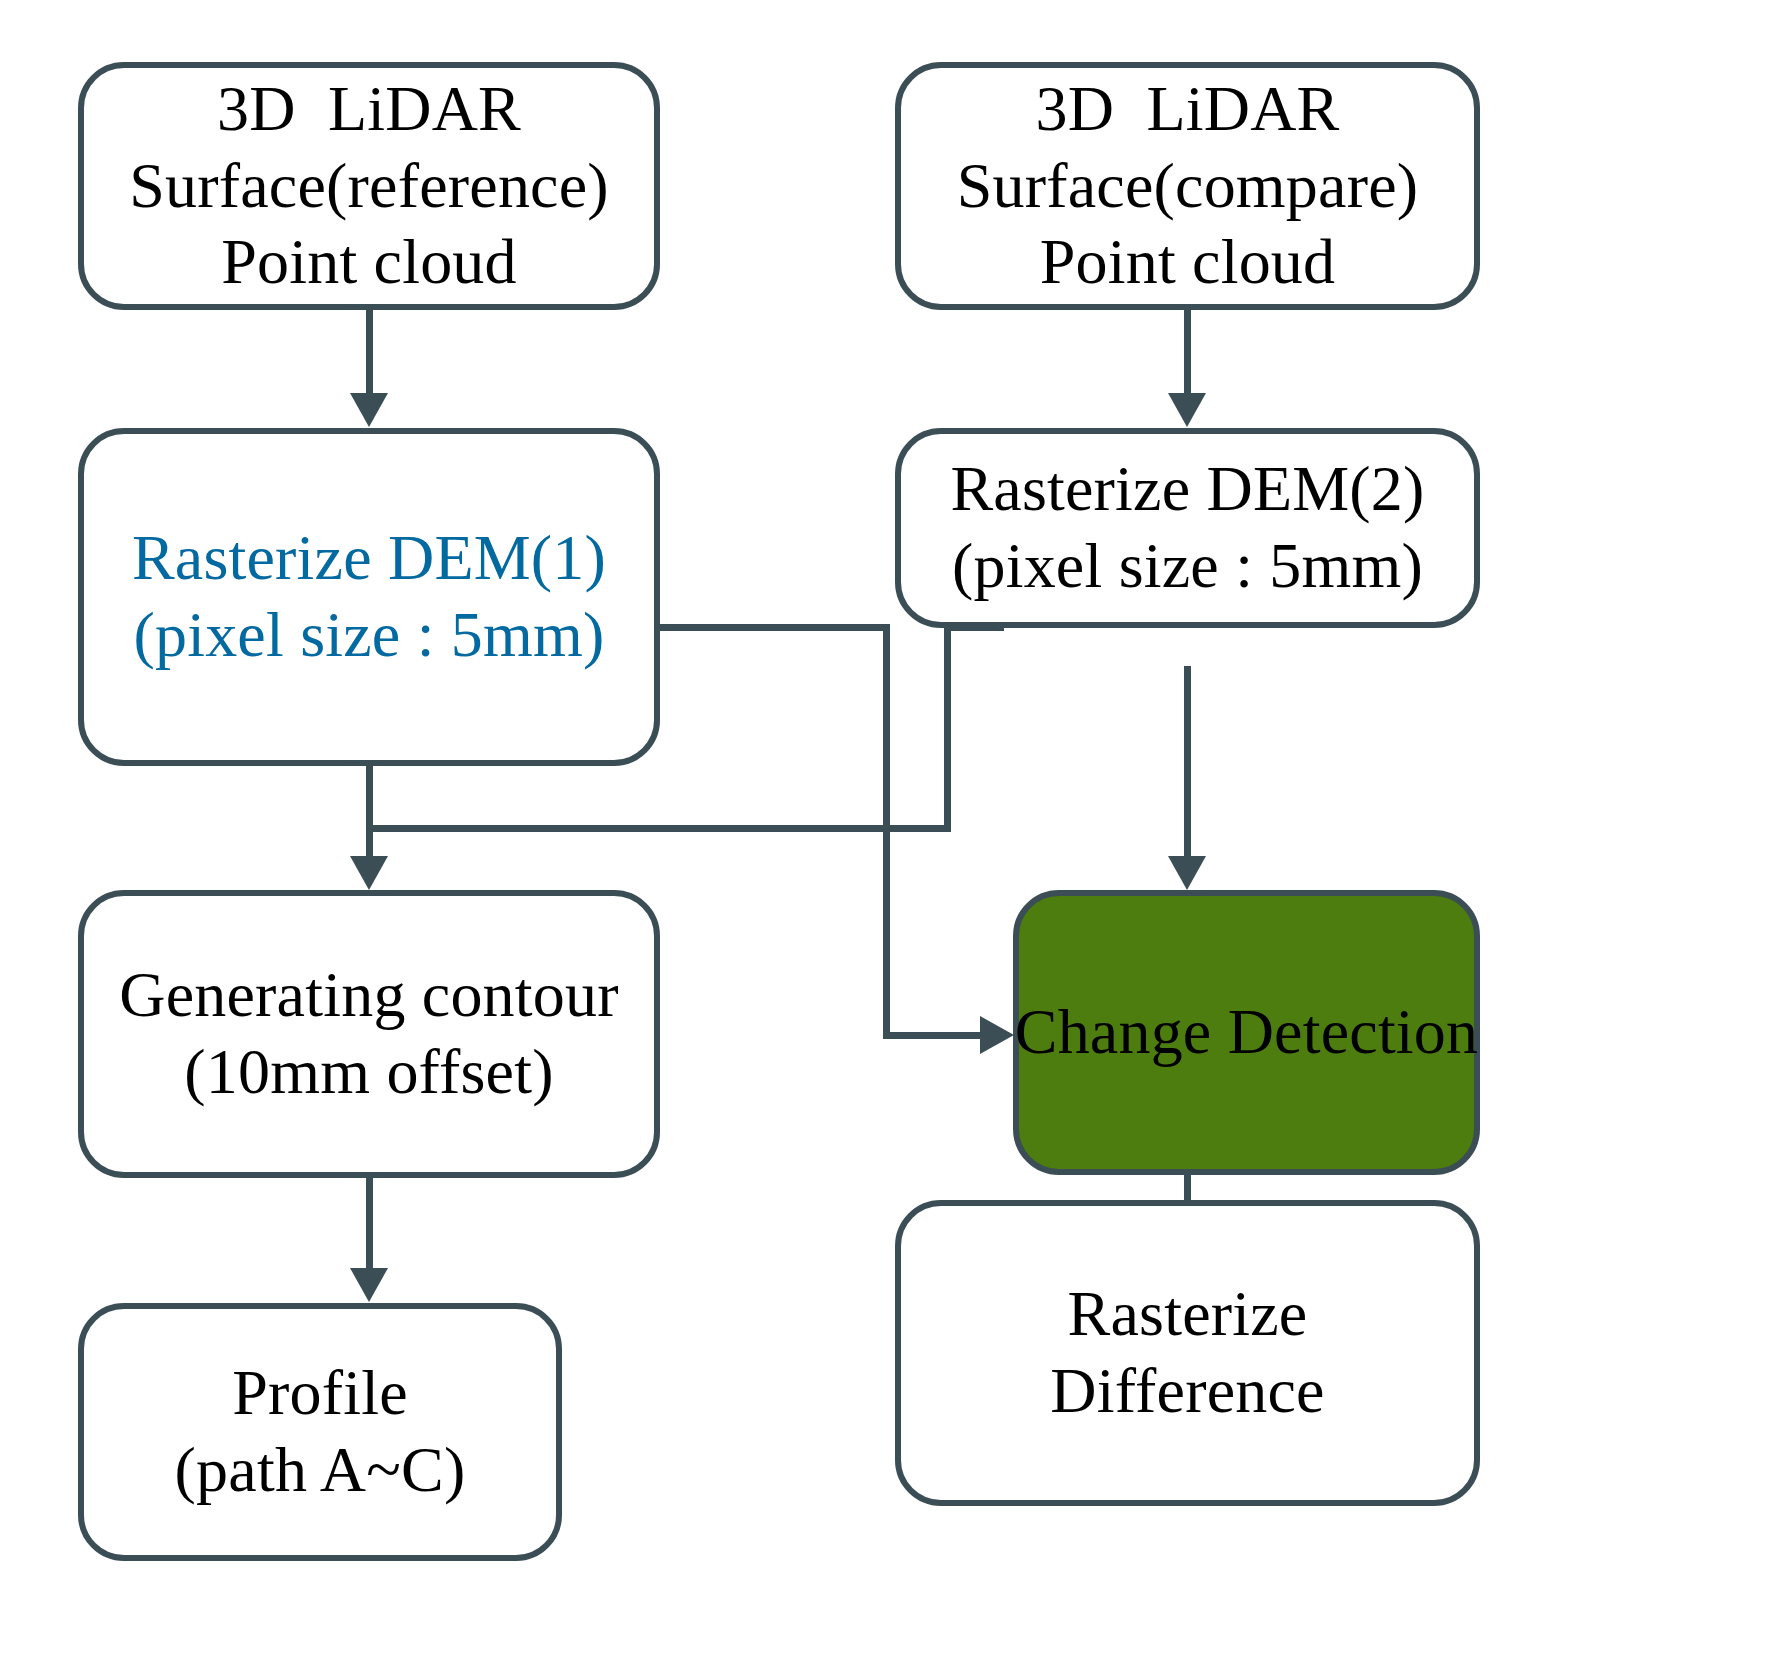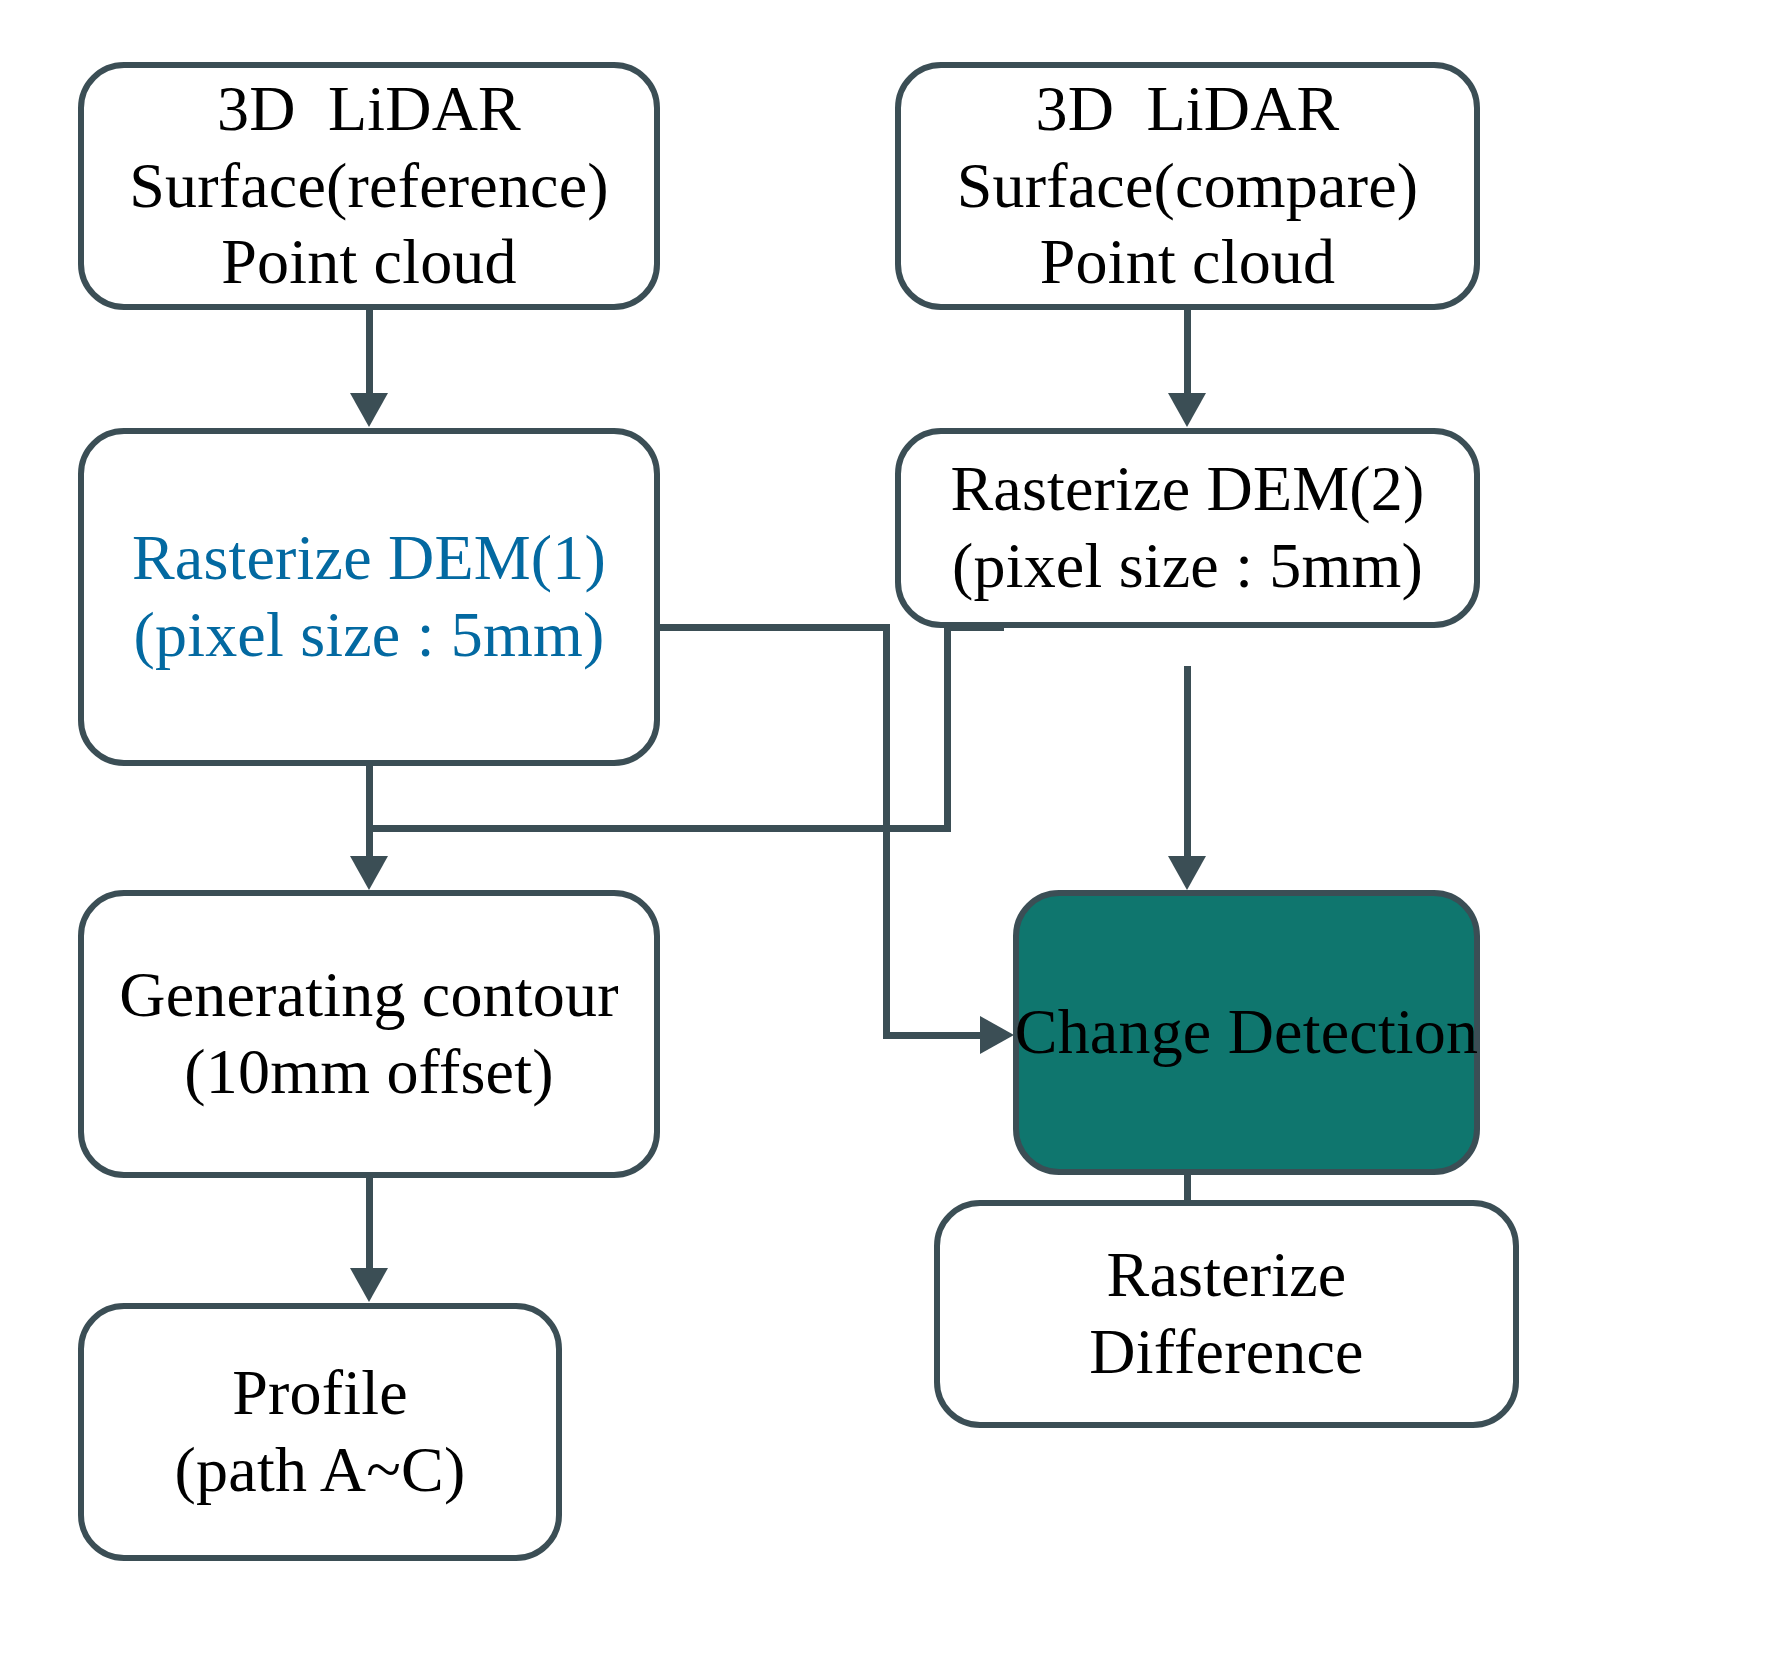--- a/index.html
+++ b/index.html
@@ -38,21 +38,21 @@
     letter-spacing: 0.2px;
   }
   
   #node-lidar-reference   { left: 78px;  top: 62px;   width: 582px; height: 248px; }
   #node-lidar-compare     { left: 895px; top: 62px;   width: 585px; height: 248px; }
   #node-dem1              { left: 78px;  top: 428px;  width: 582px; height: 338px; }
   #node-dem2              { left: 895px; top: 428px;  width: 585px; height: 238px; }
   #node-contour           { left: 78px;  top: 890px;  width: 582px; height: 288px; }
   #node-change-detection  { left: 1013px;top: 890px;  width: 467px; height: 285px; }
   #node-profile           { left: 78px;  top: 1303px; width: 484px; height: 258px; }
-  #node-rasterize-diff    { left: 895px; top: 1200px; width: 585px; height: 228px; margin-left: 39px; }
+  #node-rasterize-diff    { left: 895px; top: 1200px; width: 585px; height: 306px; }
 
   
   #node-dem2   { height: 200px; top: 428px; }
   #node-change-detection { height: 285px; }
 
   
   .edge {
     position: absolute;
     background: #3b4e55;
     z-index: 1;
@@ -101,21 +101,21 @@
   <div class="node" id="node-dem2" style="border-color: rgb(59, 78, 85); background: rgb(255, 255, 255); color: rgb(0, 0, 0);">
     <span class="line">Rasterize DEM(2)</span>
     <span class="line">(pixel size : 5mm)</span>
   </div>
 
   <div class="node" id="node-contour" style="border-color: rgb(59, 78, 85); background: rgb(255, 255, 255); color: rgb(0, 0, 0);">
     <span class="line">Generating contour</span>
     <span class="line">(10mm offset)</span>
   </div>
 
-  <div class="node" id="node-change-detection" style="border-color: rgb(59, 78, 85); background: #0f766e; color: rgb(0, 0, 0);">
+  <div class="node" id="node-change-detection" style="border-color: rgb(59, 78, 85); background: #4d7c0f; color: rgb(0, 0, 0);">
     <span class="line">Change Detection</span>
   </div>
 
   <div class="node" id="node-profile" style="border-color: rgb(59, 78, 85); background: rgb(255, 255, 255); color: rgb(0, 0, 0);">
     <span class="line">Profile</span>
     <span class="line">(path A~C)</span>
   </div>
 
   <div class="node" id="node-rasterize-diff" style="border-color: rgb(59, 78, 85); background: rgb(255, 255, 255); color: rgb(0, 0, 0);">
     <span class="line">Rasterize</span>

